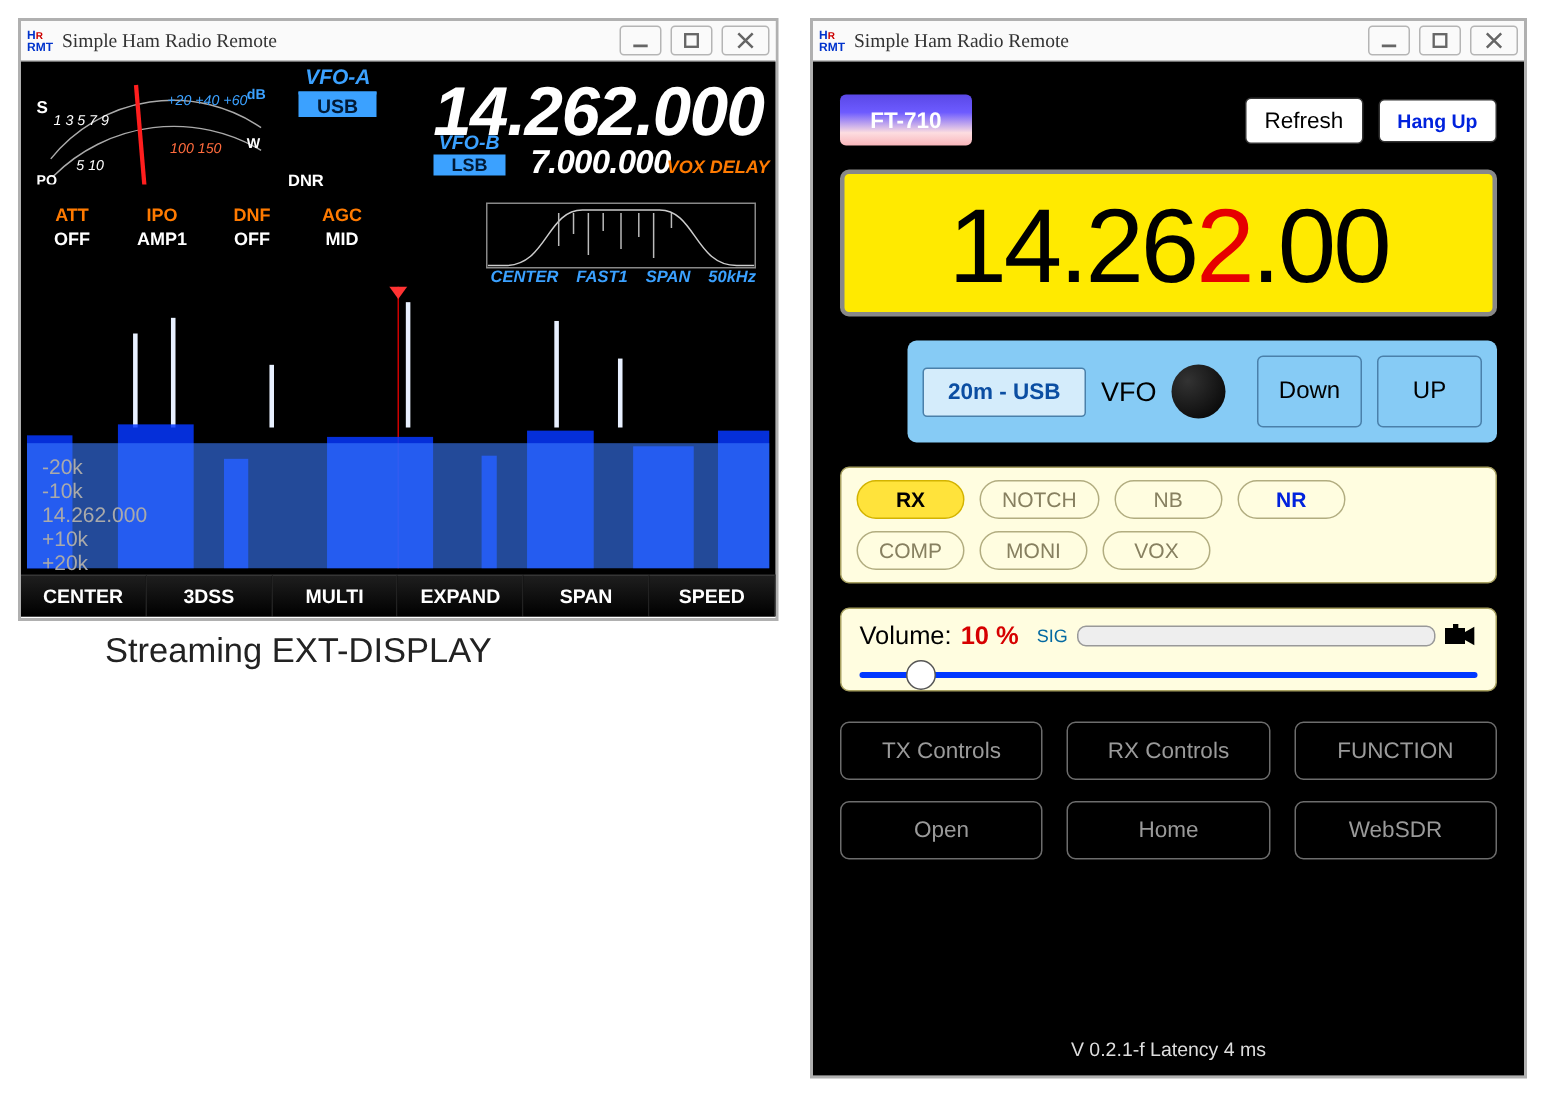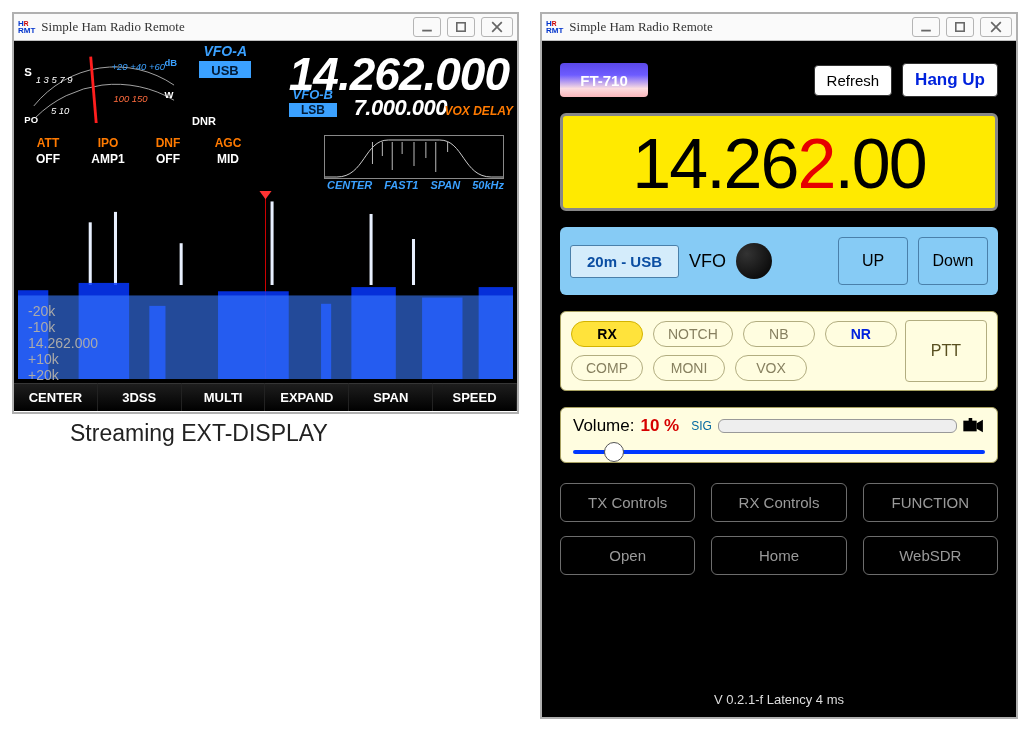--- a/index.html
+++ b/index.html
@@ -52,26 +52,26 @@
   #stream-caption{position:absolute;left:70px;top:420px;font-size:23px;color:#222;}
 
   
   #win-right{left:540px;top:12px;width:474px;height:703px;border:2px solid #b0b0b0;}
   #right-body{background:#000;color:#fff;height:676px;padding:22px 18px 8px;box-sizing:border-box;display:flex;flex-direction:column;gap:16px;}
 
   .topbar{display:flex;align-items:center;gap:10px;}
   .radio-badge{width:88px;height:34px;border-radius:4px;background:linear-gradient(#5a48e7 0%,#6d5bff 35%,#fddde0 75%,#f9b6bb 100%);display:flex;align-items:center;justify-content:center;color:#fff;font-weight:bold;font-size:15px;}
   .spacer{flex:1;}
   .btn-white{background:#fff;color:#000;border:1px solid #333;border-radius:4px;padding:6px 12px;font-size:15px;font-weight:500;cursor:pointer;}
-  .btn-white.primary{color:#0022dd;font-weight:bold;font-size:17px;}
+  .btn-white.primary{color:#0022dd;font-weight:bold;font-size:13px;}
 
   .big-freq{background:#ffea00;border:3px solid #888;border-radius:6px;color:#000;font-family:Arial,sans-serif;font-size:70px;font-weight:500;text-align:center;padding:8px 4px 4px;letter-spacing:-2px;}
   .big-freq .r{color:#e60000;}
 
-  .vfo-strip{background:#86cbf5;border-radius:6px;padding:10px;display:flex;align-items:center;gap:10px;}
+  .vfo-strip{background:#86cbf5;border-radius:6px;padding:10px;display:flex;align-items:center;gap:10px;margin-left:45px;}
   .band-chip{border:1px solid #4a80aa;border-radius:3px;color:#0b4ea2;padding:7px 16px;font-size:15px;font-weight:600;background:#d4ecfb;}
   .vfo-lbl{color:#000;font-size:18px;font-weight:500;}
   .knob{width:36px;height:36px;border-radius:50%;background:radial-gradient(circle at 30% 30%,#333,#000);}
   .sqbtn{border:1px solid #4a80aa;border-radius:4px;width:68px;height:46px;display:flex;align-items:center;justify-content:center;color:#000;font-size:16px;}
 
   .dsp-strip{background:#fffde0;border:1px solid #a7a060;border-radius:6px;padding:8px 10px;display:flex;align-items:center;gap:8px;}
   .dsp-cols{display:flex;flex-direction:column;gap:8px;flex:1;}
   .dsp-row{display:flex;gap:10px;}
   .pill{border:1px solid #b2ad80;border-radius:14px;padding:4px 14px;font-size:14px;color:#878060;min-width:42px;text-align:center;}
   .pill.rx{background:#ffe33b;border-color:#d3b300;color:#000;font-weight:bold;}
@@ -271,39 +271,38 @@
 
     <div class="big-freq">
       <span>14.26</span><span class="r">2</span><span>.00</span>
     </div>
 
     <div class="vfo-strip">
       <div class="band-chip">20m - USB</div>
       <div class="vfo-lbl">VFO</div>
       <div class="knob"></div>
       <div class="spacer"></div>
+      <div class="sqbtn">Down</div>
       <div class="sqbtn">UP</div>
-      <div class="sqbtn">Down</div>
     </div>
 
     <div class="dsp-strip">
       <div class="dsp-cols">
         <div class="dsp-row">
           <div class="pill rx">RX</div>
           <div class="pill">NOTCH</div>
           <div class="pill">NB</div>
           <div class="pill nr">NR</div>
         </div>
         <div class="dsp-row">
           <div class="pill">COMP</div>
           <div class="pill">MONI</div>
           <div class="pill">VOX</div>
         </div>
       </div>
-      <div class="ptt">PTT</div>
     </div>
 
     <div class="vol-strip">
       <div class="vol-top">
         <span>Volume:</span>
         <span class="pct">10 %</span>
         <span class="sig-lbl">SIG</span>
         <div class="sig-bar"></div>
         <svg class="cam" viewBox="0 0 24 18">
             <rect x="0" y="3" width="15" height="12" fill="#000"></rect>

